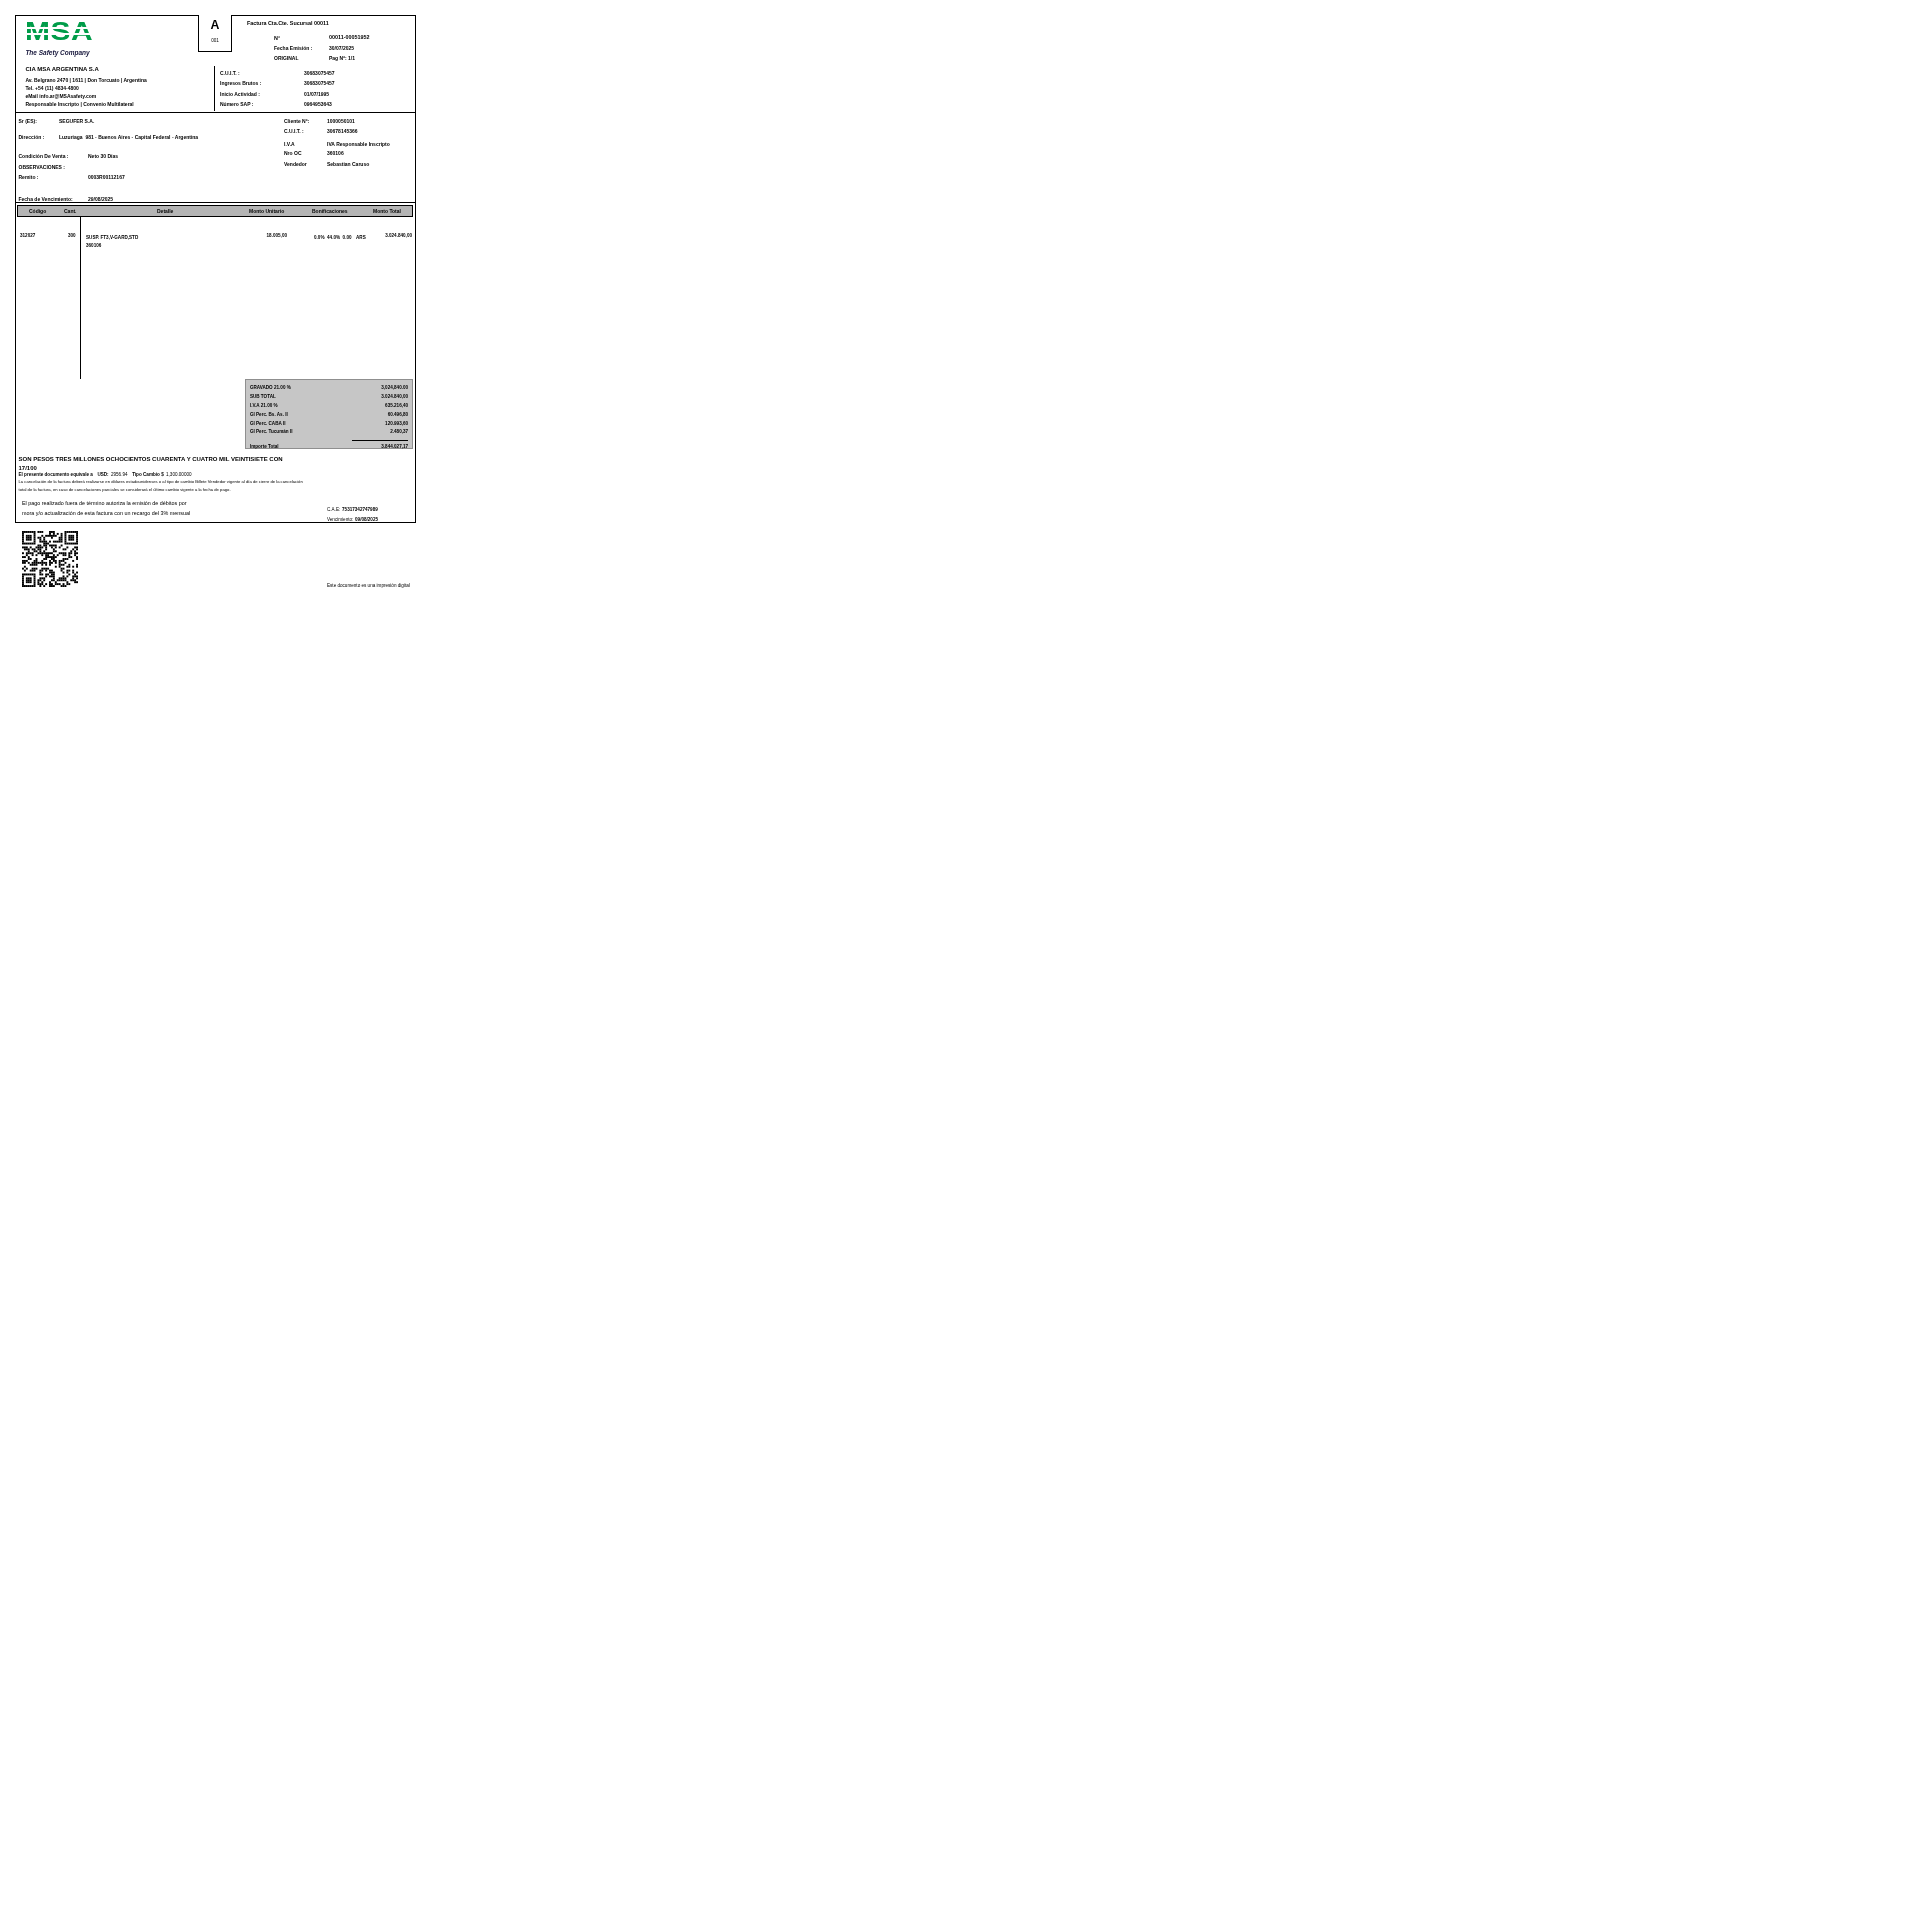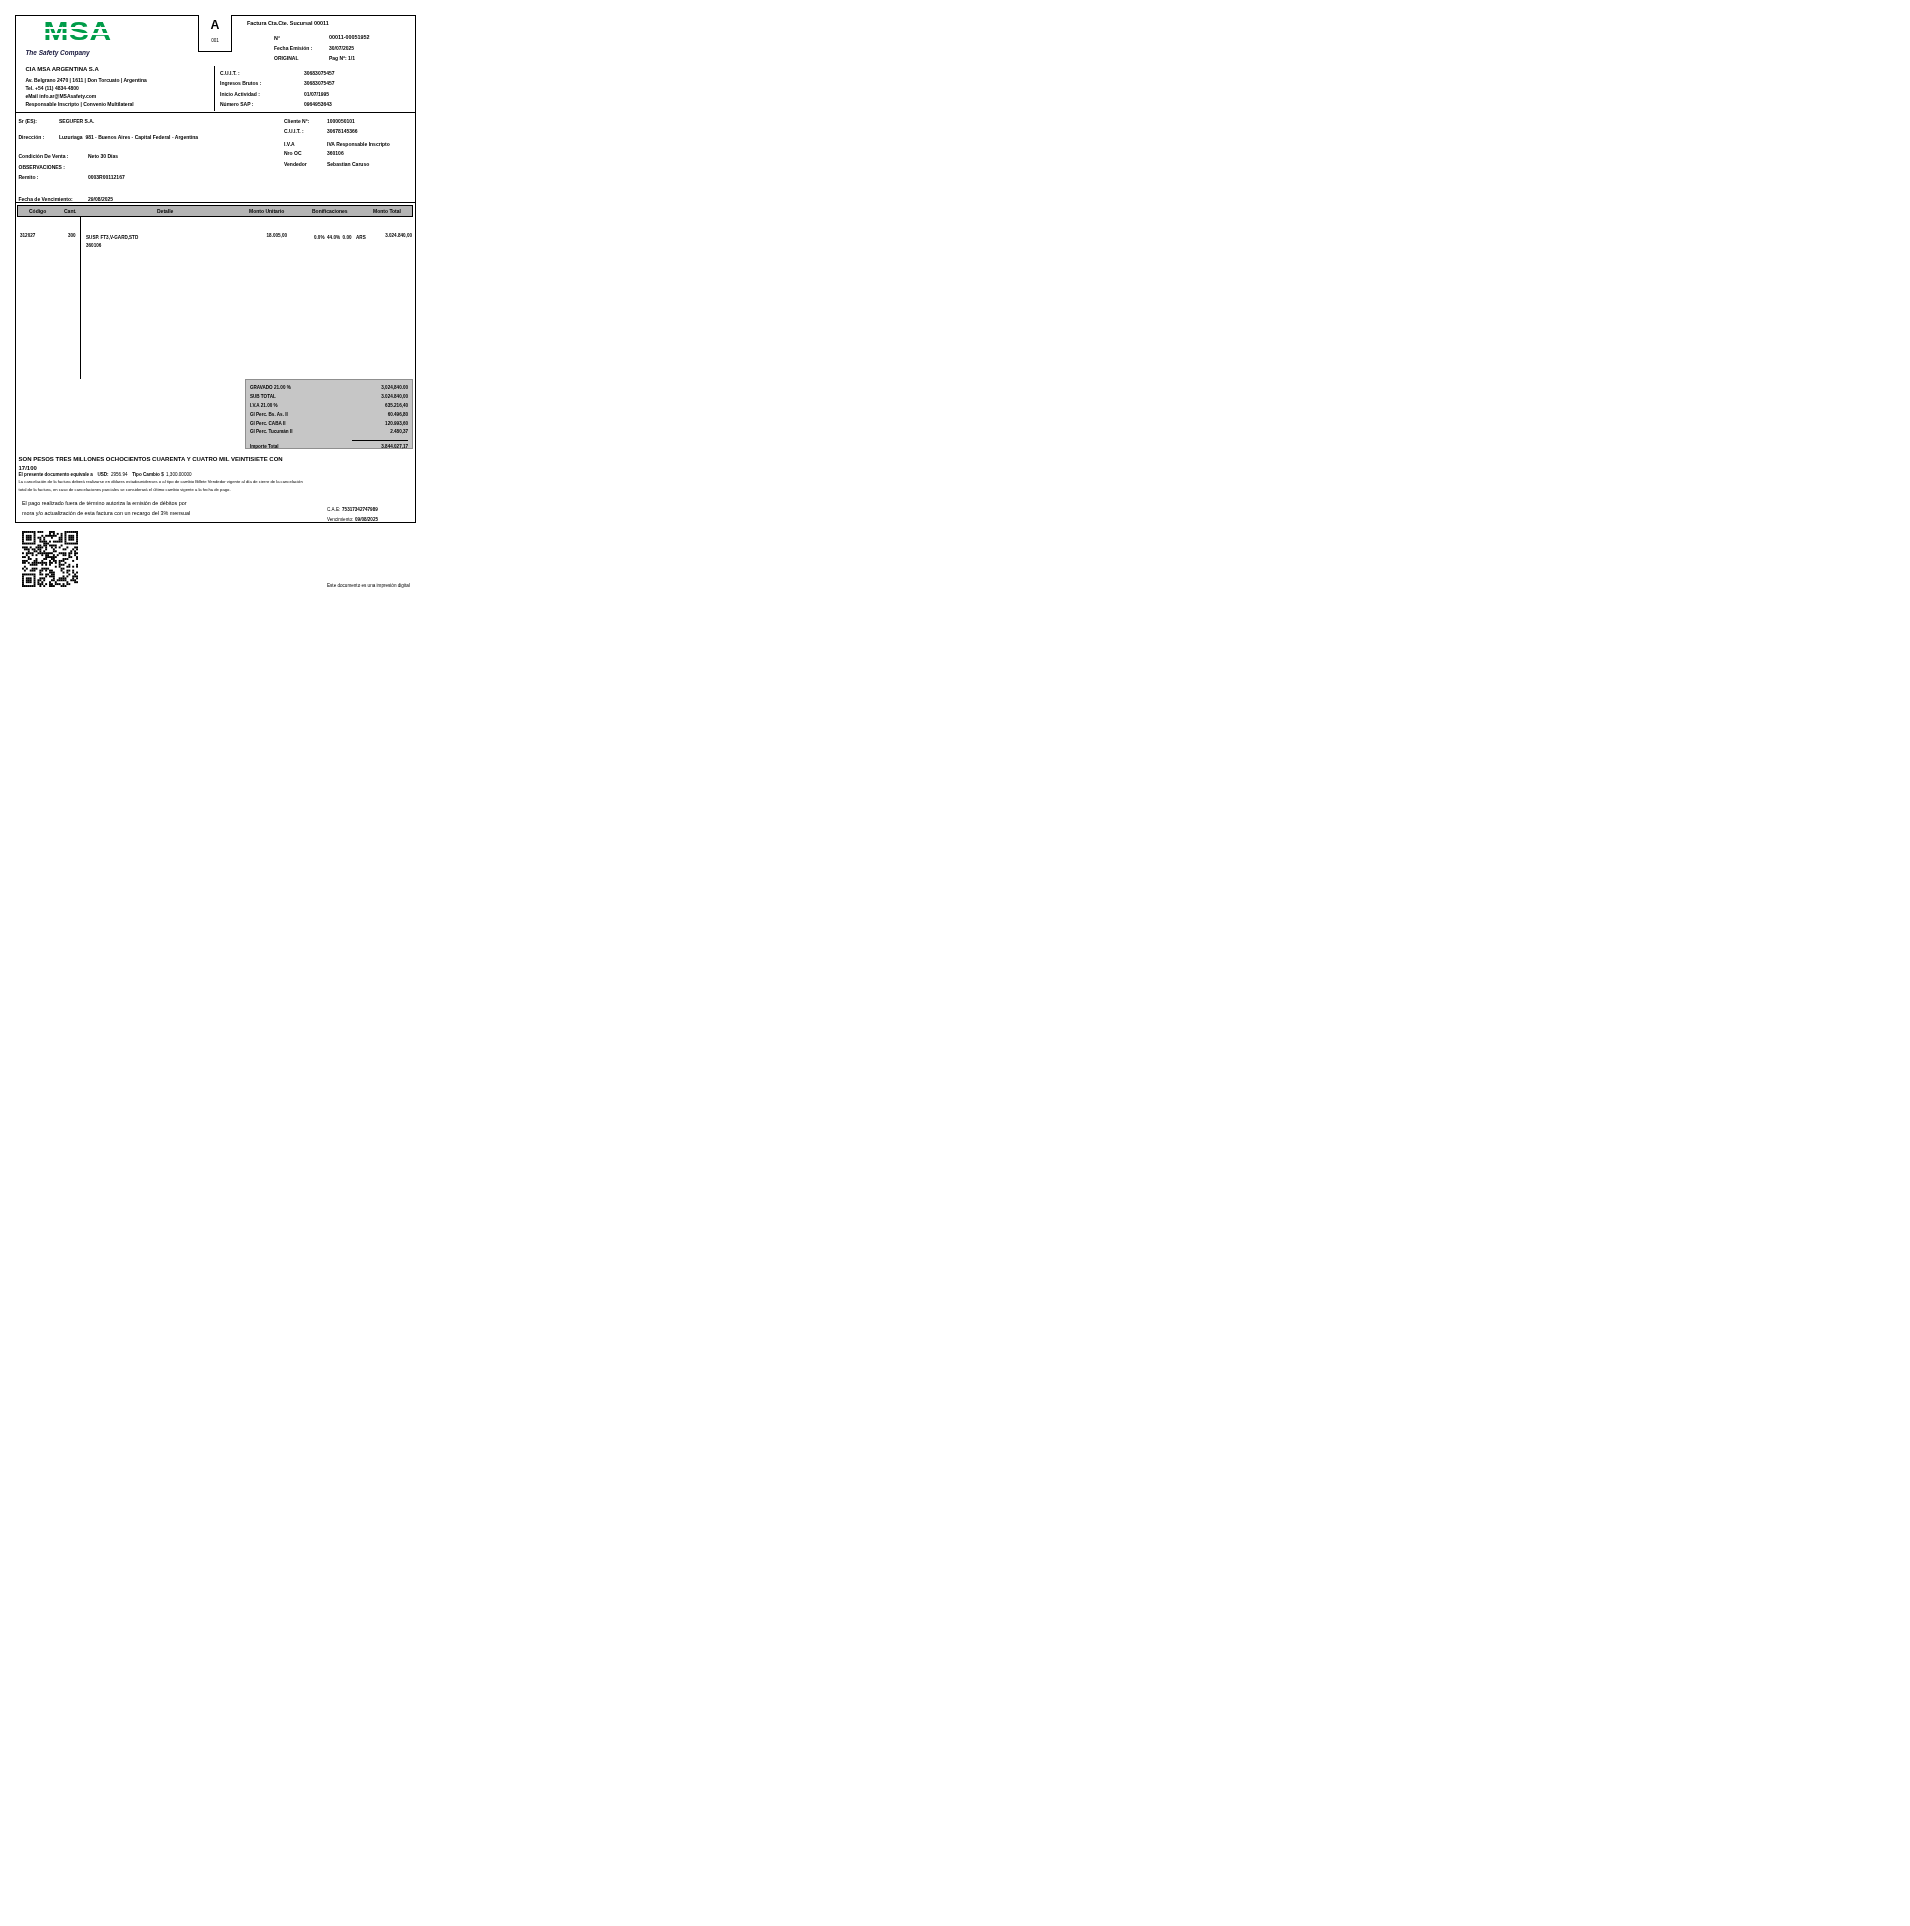--- a/index.html
+++ b/index.html
@@ -37,21 +37,21 @@
   .usd-line .gap-s{ margin-left:2.3px; }
   .qr{ width:57px; height:57px; }
 </style>
 </head>
 <body>
 
 <div class="page">
 
   <div class="abs main-border" style="left:14.6px;top:15px;width:401px;height:508px;"></div>
 
-  <div class="abs logo" style="left:25.4px;top:19px;text-align:center;">
+  <div class="abs logo" style="left:25.4px;top:19px;">
     <div class="logo-text">MSA</div>
     <div class="stripe" style="top:7.7px;"></div>
     <div class="stripe" style="top:14.3px;"></div>
     <div class="stripe" style="top:21px;"></div>
   </div>
   <div class="abs tagline" style="left:25.4px;top:49px;">The Safety Company</div>
 
   <div class="abs letter-box" style="left:198px;top:15px;width:34px;height:37px;">
     <div class="letter">A</div>
     <div class="letter-code">001</div>

